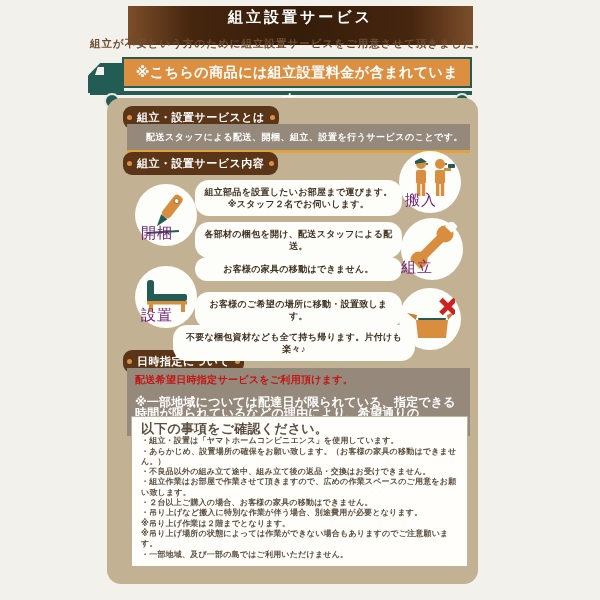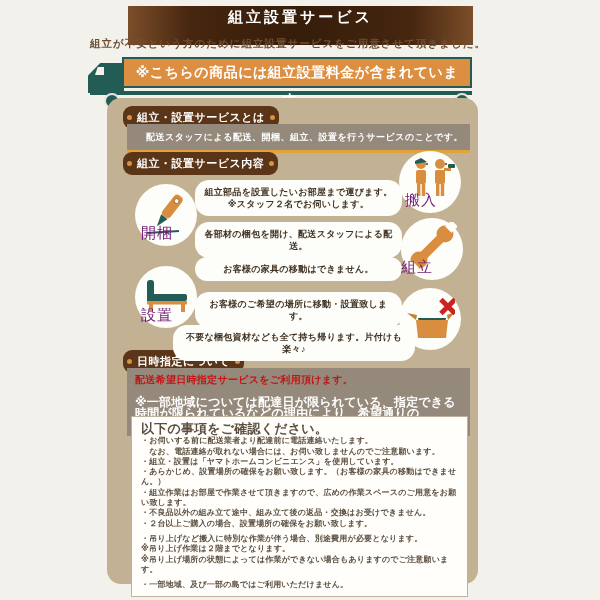--- a/index.html
+++ b/index.html
@@ -82,21 +82,21 @@
   .dt-highlight{color:#c41414;font-size:10px;font-weight:bold;margin-bottom:10px;letter-spacing:0.3px;}
   .dt-note{font-size:12px;line-height:11px;font-weight:bold;letter-spacing:0.2px;}
   
   .notes-box{
     position:absolute;left:24px;top:318px;width:337px;box-sizing:border-box;
     background:#fffefb;border:1px solid #bdb29d;
     padding:7px 9px 6px 9px;color:#5c4f40;font-size:8px;line-height:10.3px;letter-spacing:0.2px;
   }
   .notes-title{font-size:13px;font-weight:bold;margin-bottom:2px;}
   .note-item{font-weight:bold;}
-  .note-item.gap{margin-top:5px;}
+  .note-item.gap{}
 </style>
 </head>
 <body>
 
 <div class="title-bar">組立設置サービス</div>
 <div class="subtitle">組立が不安という方のために組立設置サービスをご用意させて頂きました。</div>
 
 <div class="truck-cab"></div>
 <div class="truck-window"></div>
 <div class="truck-line"></div>
@@ -195,37 +195,33 @@
   <div class="gray-box dt-box">
     <div class="dt-highlight">配送希望日時指定サービスをご利用頂けます。</div>
     <div class="dt-note">※一部地域については配達日が限られている、指定できる時間が限られているなどの理由により、希望通りの</div>
     <div class="dt-note">　日時にお届けができない場合がございます。</div>
   </div>
 
   <div class="notes-box">
     <div class="notes-title">以下の事項をご確認ください。</div>
     <div id="notes-list">
         <div class="note-item">
-          <div>・お伺いする前に配送業者より配達前に電話連絡いたします。</div>
-          <div>　なお、電話連絡が取れない場合には、お伺い致しませんのでご注意願います。</div>
-        </div>
-        <div class="note-item">
           <div>・組立・設置は「ヤマトホームコンビニエンス」を使用しています。</div>
         </div>
         <div class="note-item">
           <div>・あらかじめ、設置場所の確保をお願い致します。（お客様の家具の移動はできません。）</div>
         </div>
         <div class="note-item">
+          <div>・不良品以外の組み立て途中、組み立て後の返品・交換はお受けできません。</div>
+        </div>
+        <div class="note-item">
           <div>・組立作業はお部屋で作業させて頂きますので、広めの作業スペースのご用意をお願い致します。</div>
         </div>
         <div class="note-item">
-          <div>・不良品以外の組み立て途中、組み立て後の返品・交換はお受けできません。</div>
-        </div>
-        <div class="note-item">
-          <div>・２台以上ご購入の場合、設置場所の確保をお願い致します。</div>
+          <div>・２台以上ご購入の場合、お客様の家具の移動はできません。</div>
         </div>
         <div class="note-item gap">
           <div>・吊り上げなど搬入に特別な作業が伴う場合、別途費用が必要となります。</div>
           <div>※吊り上げ作業は２階までとなります。</div>
           <div>※吊り上げ場所の状態によっては作業ができない場合もありますのでご注意願います。</div>
         </div>
         <div class="note-item gap">
           <div>・一部地域、及び一部の島ではご利用いただけません。</div>
         </div>
       </div>

